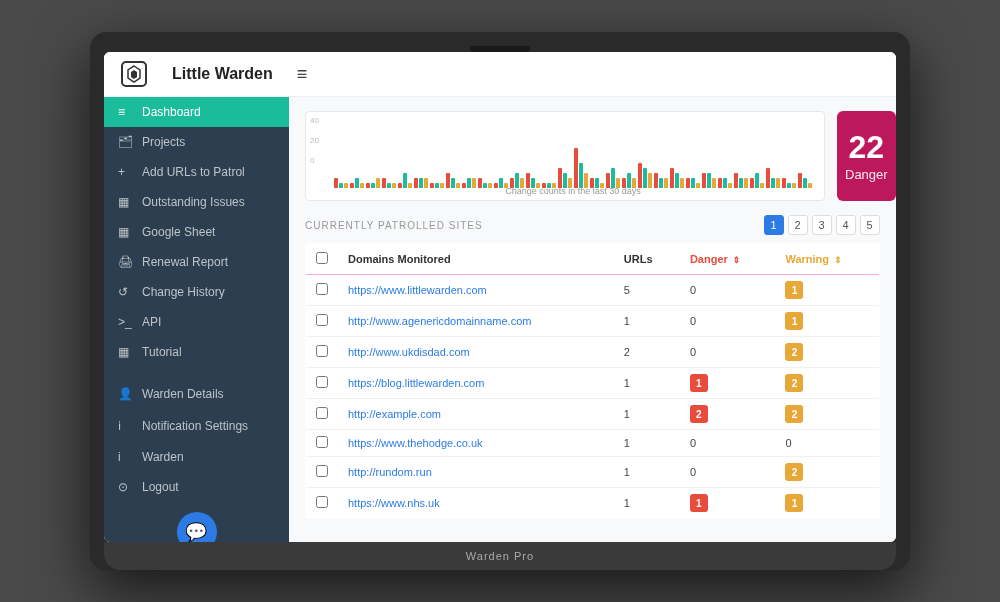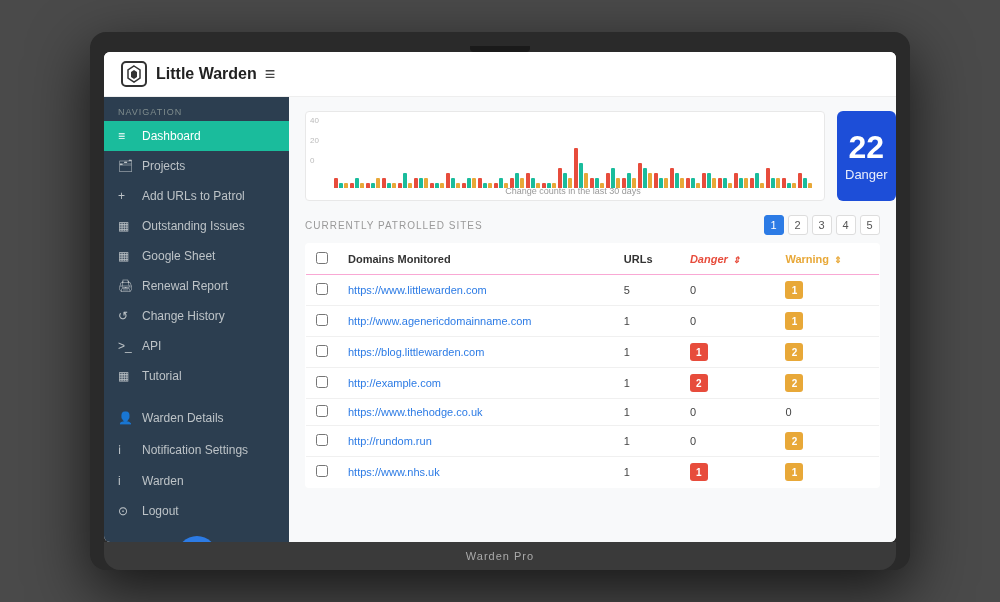--- a/index.html
+++ b/index.html
@@ -59,21 +59,21 @@
       border-bottom: 1px solid #eee;
       padding: 8px 16px;
       display: flex;
       align-items: center;
       justify-content: space-between;
       min-height: 44px;
     }
     .top-bar-left {
       display: flex;
       align-items: center;
-      gap: 8px;
+      gap: 24px;
     }
     .logo-icon {
       width: 28px;
       height: 28px;
     }
     .logo-text {
       font-size: 16px;
       font-weight: 700;
       color: #222;
     }
@@ -211,21 +211,21 @@
     .stat-card {
       width: 90px;
       border-radius: 6px;
       display: flex;
       flex-direction: column;
       align-items: center;
       justify-content: center;
       padding: 10px 8px;
       height: 90px;
     }
-    .stat-card.danger { background: #1d4ed8; text-align: center; }
+    .stat-card.danger { background: #be185d; text-align: center; }
     .stat-number {
       font-size: 32px;
       font-weight: 700;
       color: #fff;
       line-height: 1;
     }
     .stat-label {
       font-size: 13px;
       color: rgba(255,255,255,0.9);
       margin-top: 4px;
@@ -269,21 +269,21 @@
       font-size: 11px;
     }
     .data-table th {
       padding: 8px 10px;
       text-align: left;
       font-weight: 600;
       color: #333;
       border-bottom: 1px solid #f9a8d4;
       background: #fff;
     }
-    .data-table th.danger-col { color: #e74c3c; font-style: italic; }
+    .data-table th.danger-col { color: #e74c3c; }
     .data-table th.warning-col { color: #e8a838; }
     .data-table td {
       padding: 6px 10px;
       border-bottom: 1px solid #f0f0f0;
       color: #444;
       vertical-align: middle;
     }
     .data-table tr:last-child td { border-bottom: none; }
     .data-table td.url-col { color: #2c7be5; }
     .badge {
@@ -319,21 +319,20 @@
             <path d="M14 10 L17 12 L17 17 L14 19 L11 17 L11 12 Z" fill="#333"></path>
           </svg>
           <span class="logo-text">Little Warden</span>
           <span class="hamburger">≡</span>
         </div>
       </div>
 
       <div class="main-layout">
 
         <div class="sidebar">
-          <div class="sidebar-nav-label">NAVIGATION</div>
 
           <div class="sidebar-item active">
             <span class="icon">≡</span>
             <span>Dashboard</span>
           </div>
           <div class="sidebar-item">
             <span class="icon">🗂</span>
             <span>Projects</span>
           </div>
           <div class="sidebar-item">
@@ -591,20 +590,27 @@
                 </tr>
                 <tr>
                   <td><input type="checkbox" style=""></td>
                   <td class="url-col">http://www.agenericdomainname.com</td>
                   <td>1</td>
                   <td>0</td>
                   <td><span class="badge warning">1</span></td>
                 </tr>
                 <tr>
                   <td><input type="checkbox" style=""></td>
+                  <td class="url-col">http://www.ukdisdad.com</td>
+                  <td>2</td>
+                  <td>0</td>
+                  <td><span class="badge warning">2</span></td>
+                </tr>
+                <tr>
+                  <td><input type="checkbox" style=""></td>
                   <td class="url-col">https://blog.littlewarden.com</td>
                   <td>1</td>
                   <td><span class="badge danger">1</span></td>
                   <td><span class="badge warning">2</span></td>
                 </tr>
                 <tr>
                   <td><input type="checkbox" style=""></td>
                   <td class="url-col">http://example.com</td>
                   <td>1</td>
                   <td><span class="badge danger">2</span></td>

